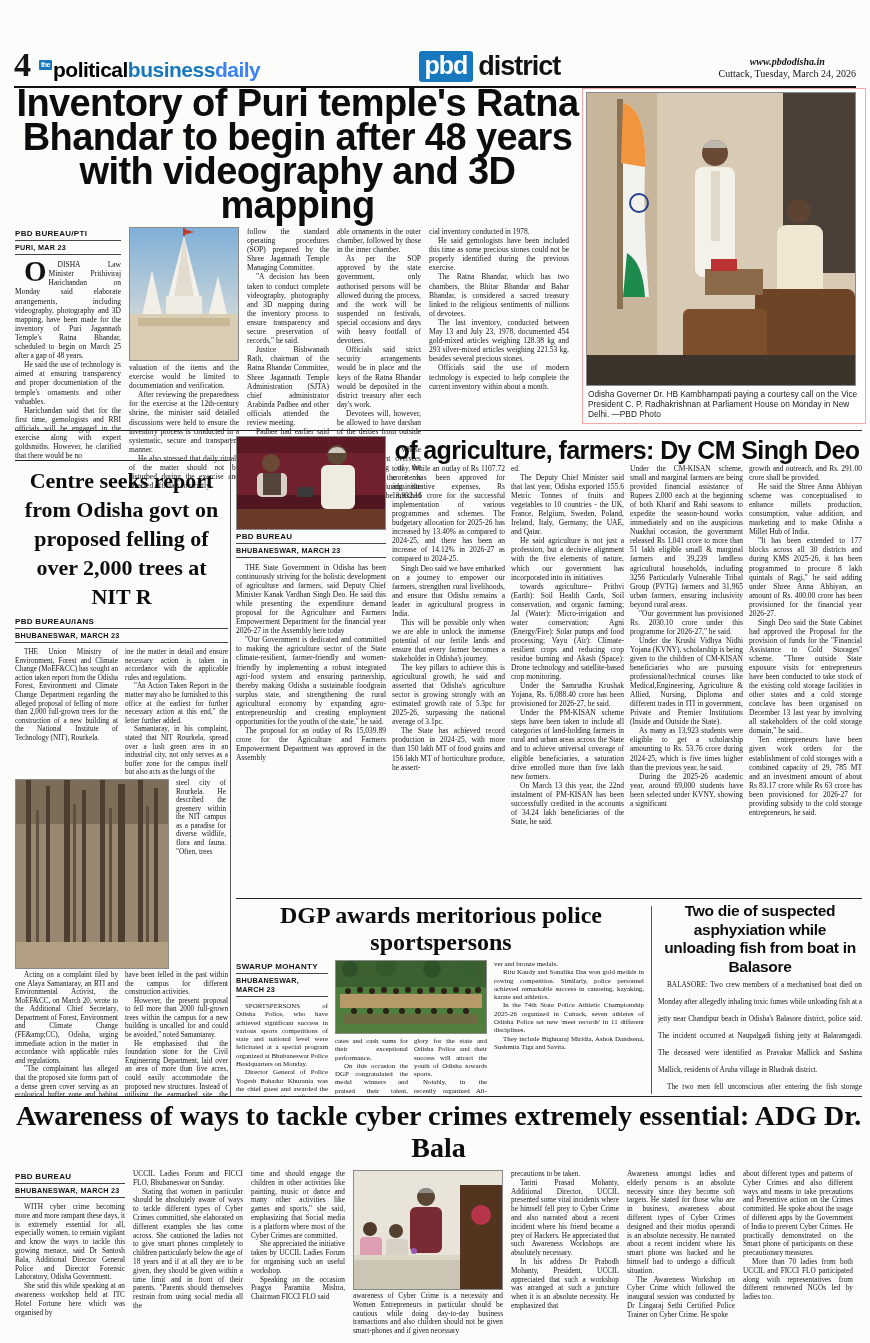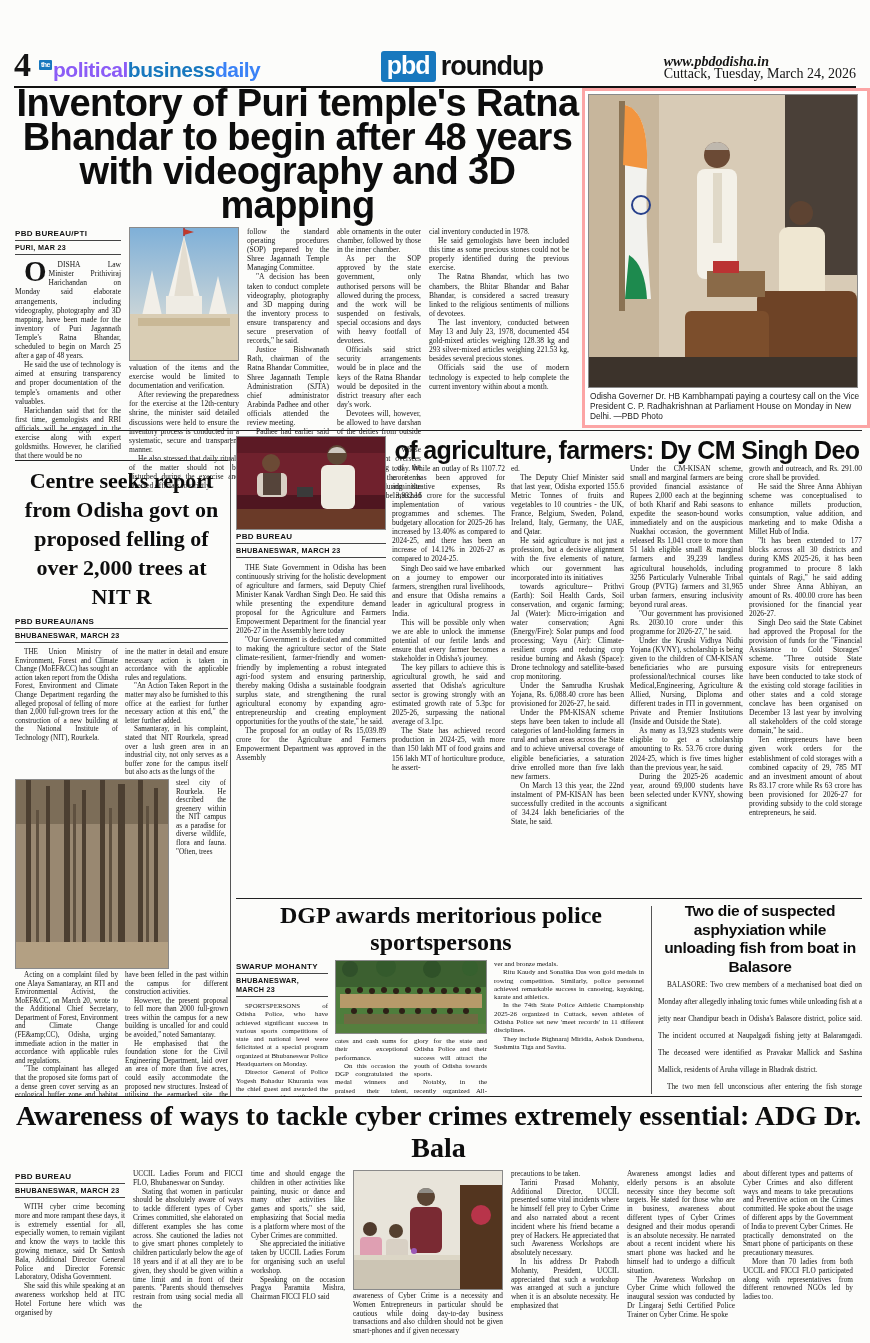--- a/index.html
+++ b/index.html
@@ -7,47 +7,47 @@
         font-family:"Liberation Serif",serif;color:#141414;}
   
   .masthead{position:absolute;left:14px;top:32px;width:842px;height:48px;
             display:flex;justify-content:space-between;align-items:flex-end;
             border-bottom:2px solid #111;padding-bottom:6px;}
   .mh-left{display:flex;align-items:flex-end;gap:8px;}
   .pageno{font-size:34px;line-height:30px;font-weight:bold;font-family:"Liberation Serif",serif;}
   .brand{font-family:"Liberation Sans",sans-serif;font-weight:bold;font-size:21px;line-height:20px;letter-spacing:-0.5px;}
   .brand .the{display:inline-block;background:#1878be;color:#fff;font-size:7px;line-height:8px;
               padding:1px 2px;vertical-align:top;margin-right:1px;border-radius:1px;}
-  .brand .pol{color:#8b5cf6;} .brand .bus{color:#1878be;} .brand .dly{color:#3b82f6;}
+  .brand .pol{color:#000000;} .brand .bus{color:#1878be;} .brand .dly{color:#3b82f6;}
   .mh-center{display:flex;align-items:center;gap:5px;position:relative;top:2px;}
   .pbd-box{background:#1878be;color:#fff;font-family:"Liberation Sans",sans-serif;font-weight:bold;
            font-size:25px;line-height:25px;padding:2px 6px 4px;border-radius:3px;letter-spacing:-1px;}
   .roundup{font-family:"Liberation Sans",sans-serif;font-weight:bold;font-size:27px;letter-spacing:-1px;color:#111;}
-  .mh-right{text-align:left;font-size:14px;line-height:12px;}
+  .mh-right{text-align:center;font-size:10px;line-height:12px;}
   .mh-site{font-style:italic;font-weight:bold;}
   
   .hl-sans{font-family:"Liberation Sans",sans-serif;font-weight:bold;letter-spacing:-0.6px;text-align:center;color:#0d0d0d;}
   .hl-serif{font-family:"Liberation Serif",serif;font-weight:bold;text-align:center;color:#0d0d0d;}
   .byline,.dateline{font-family:"Liberation Sans",sans-serif;font-weight:bold;letter-spacing:.3px;
             border-bottom:1px solid #444;padding:2px 0;}
   .byline{font-size:8px;} .dateline{font-size:7.2px;margin-bottom:5px;}
   .col{text-align:justify;}
   .col p{margin:0;text-indent:9px;}
   .col.cont p:first-child{text-indent:0;}
   .hr{position:absolute;border-top:1px solid #222;}
   .vr{position:absolute;border-left:1px solid #555;}
   .ph{display:block;border:1px solid #8a8a8a;}
   
   .lead{position:absolute;left:15px;top:86px;width:565px;}
   .lead-h{font-size:38px;line-height:34px;}
   .lead-body{display:flex;gap:8px;margin-top:5px;height:272px;overflow:hidden;
              font-size:7.5px;line-height:9.1px;}
   .lc1{flex:0 0 106px;} .lc2{flex:0 0 110px;} .lc3{flex:0 0 82px;} .lc4{flex:0 0 84px;} .lc5{flex:0 0 140px;}
   .lc1 .col p:first-child::first-letter{float:left;font-size:29px;line-height:23px;padding:0 2px 0 0;font-weight:bold;}
-  .photo-card{position:absolute;left:582px;top:88px;width:276px;background:#fff;border:3px solid #fca5a5;padding:3px;}
+  .photo-card{position:absolute;left:582px;top:88px;width:276px;background:#fff;border:1px solid #fca5a5;padding:3px;}
   .caption{font-family:"Liberation Sans",sans-serif;font-size:8.3px;line-height:10px;padding:3px 2px 1px;color:#222;}
   
   .nit{position:absolute;left:15px;top:438px;width:213px;height:658px;overflow:hidden;}
   .nit-h{font-size:22px;line-height:29px;border-top:1px solid #222;padding-top:5px;margin-top:22px;}
   .nit-meta{margin-top:4px;}
   .nit .col{font-size:7.2px;line-height:8.6px;}
   .nit-row{display:flex;gap:7px;margin-top:2px;}
   .nit-row .nc{flex:0 0 103px;}
   .strip{flex:0 0 50px;font-size:7.2px;line-height:8.6px;text-align:justify;}
   
@@ -86,21 +86,21 @@
 
 <div class="page">
 
   <div class="masthead">
     <div class="mh-left">
       <div class="pageno">4</div>
       <div class="brand"><span class="the">the</span><span class="pol">political</span><span class="bus">business</span><span class="dly">daily</span></div>
     </div>
     <div class="mh-center">
       <span class="pbd-box">pbd</span>
-      <span class="roundup">roundup</span>
+      <span class="roundup">district</span>
     </div>
     <div class="mh-right">
       <div class="mh-site">www.pbdodisha.in</div>
       <div>Cuttack, Tuesday, March 24, 2026</div>
     </div>
   </div>
 
   <div class="lead">
     <div class="hl-sans lead-h">Inventory of Puri temple's Ratna Bhandar to begin after 48 years with videography and 3D mapping</div>
     <div class="lead-body">

